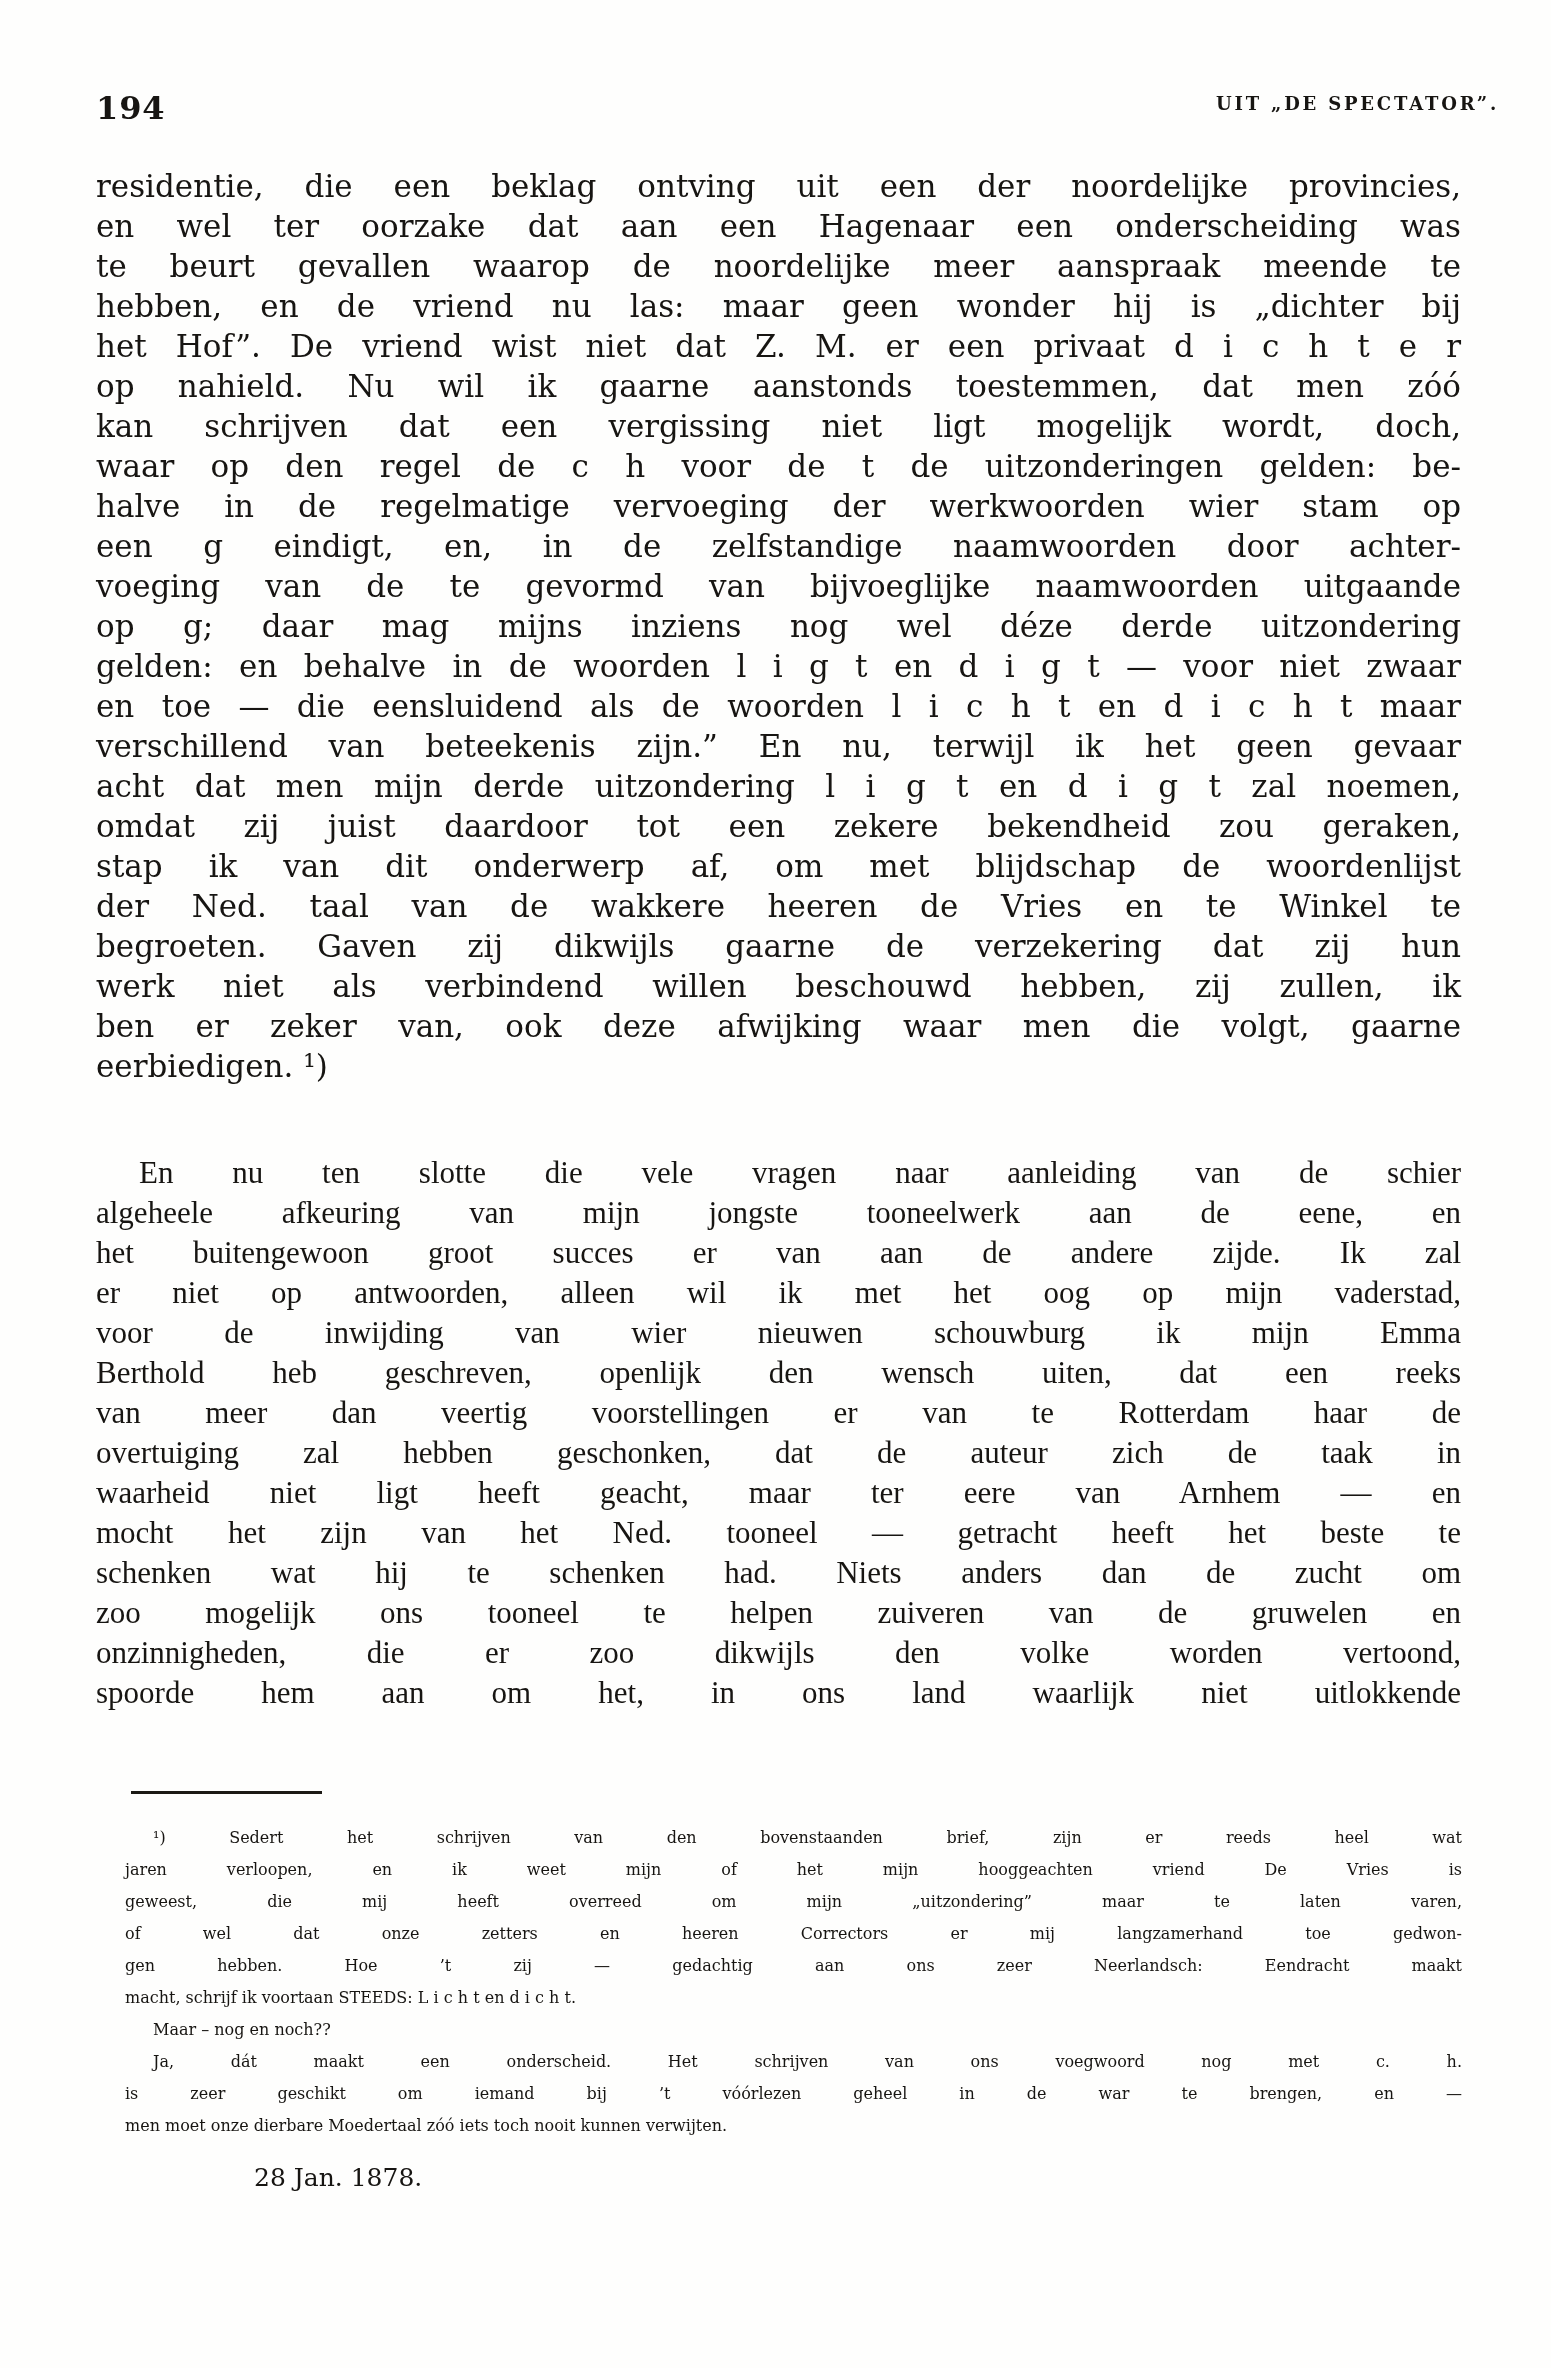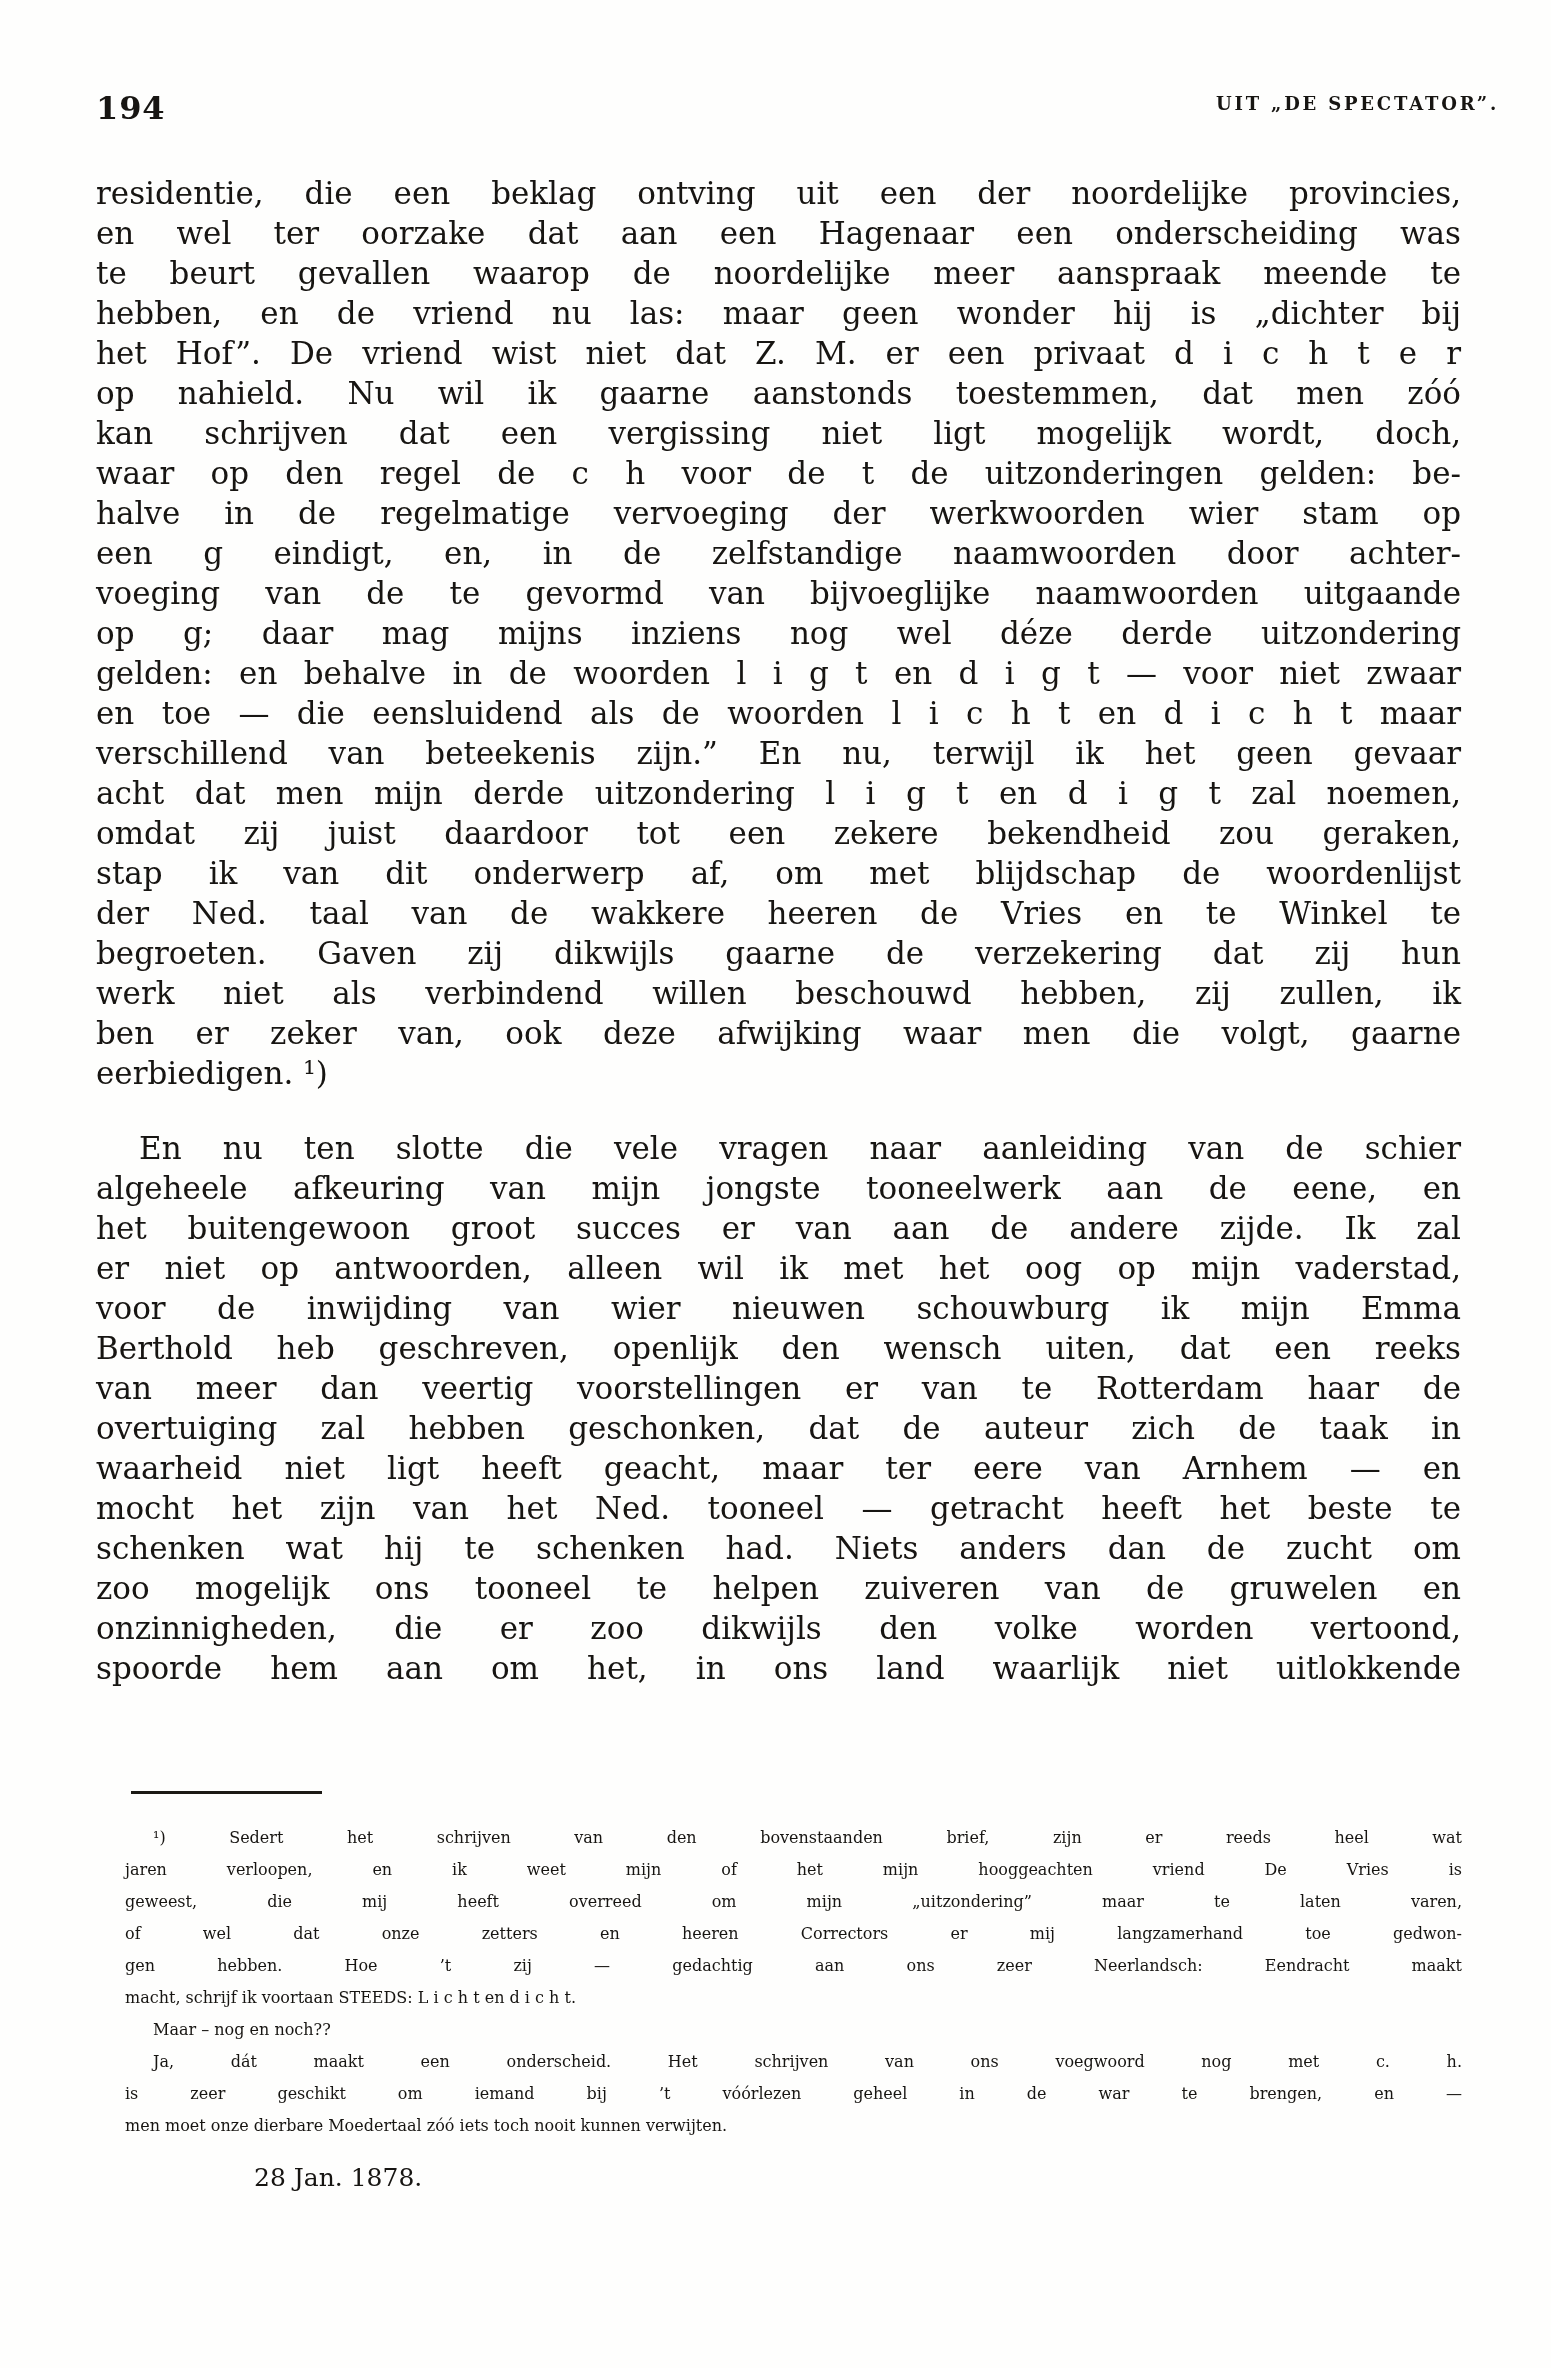--- a/index.html
+++ b/index.html
@@ -19,24 +19,24 @@
   .pagenum{
     position:absolute;left:0;top:0;
     font-size:32px;font-weight:bold;letter-spacing:0.9px;
   }
   .runtitle{
     position:absolute;left:0;right:6px;top:3.7px;
     text-align:right;
     font-size:18px;letter-spacing:2.8px;font-weight:bold;
   }
   .body-text{
-    position:absolute;left:96px;top:173px;width:1365px;
+    position:absolute;left:96px;top:166px;width:1365px;
   }
   .para{margin:0;}
-  .para + .para{margin-top:35px;}
+  .para + .para{margin-top:67px;font-family:Liberation Serif, serif;}
   .ln{
     font-size:31px;line-height:40px;
     text-align:justify;text-align-last:justify;
     white-space:normal;
   }
   .ln.last{text-align-last:left;}
   .ln.ind{text-indent:43px;}
   .fn-sep{
     position:absolute;left:131px;top:1791px;
     width:191px;height:2.8px;background:#1b1914;

